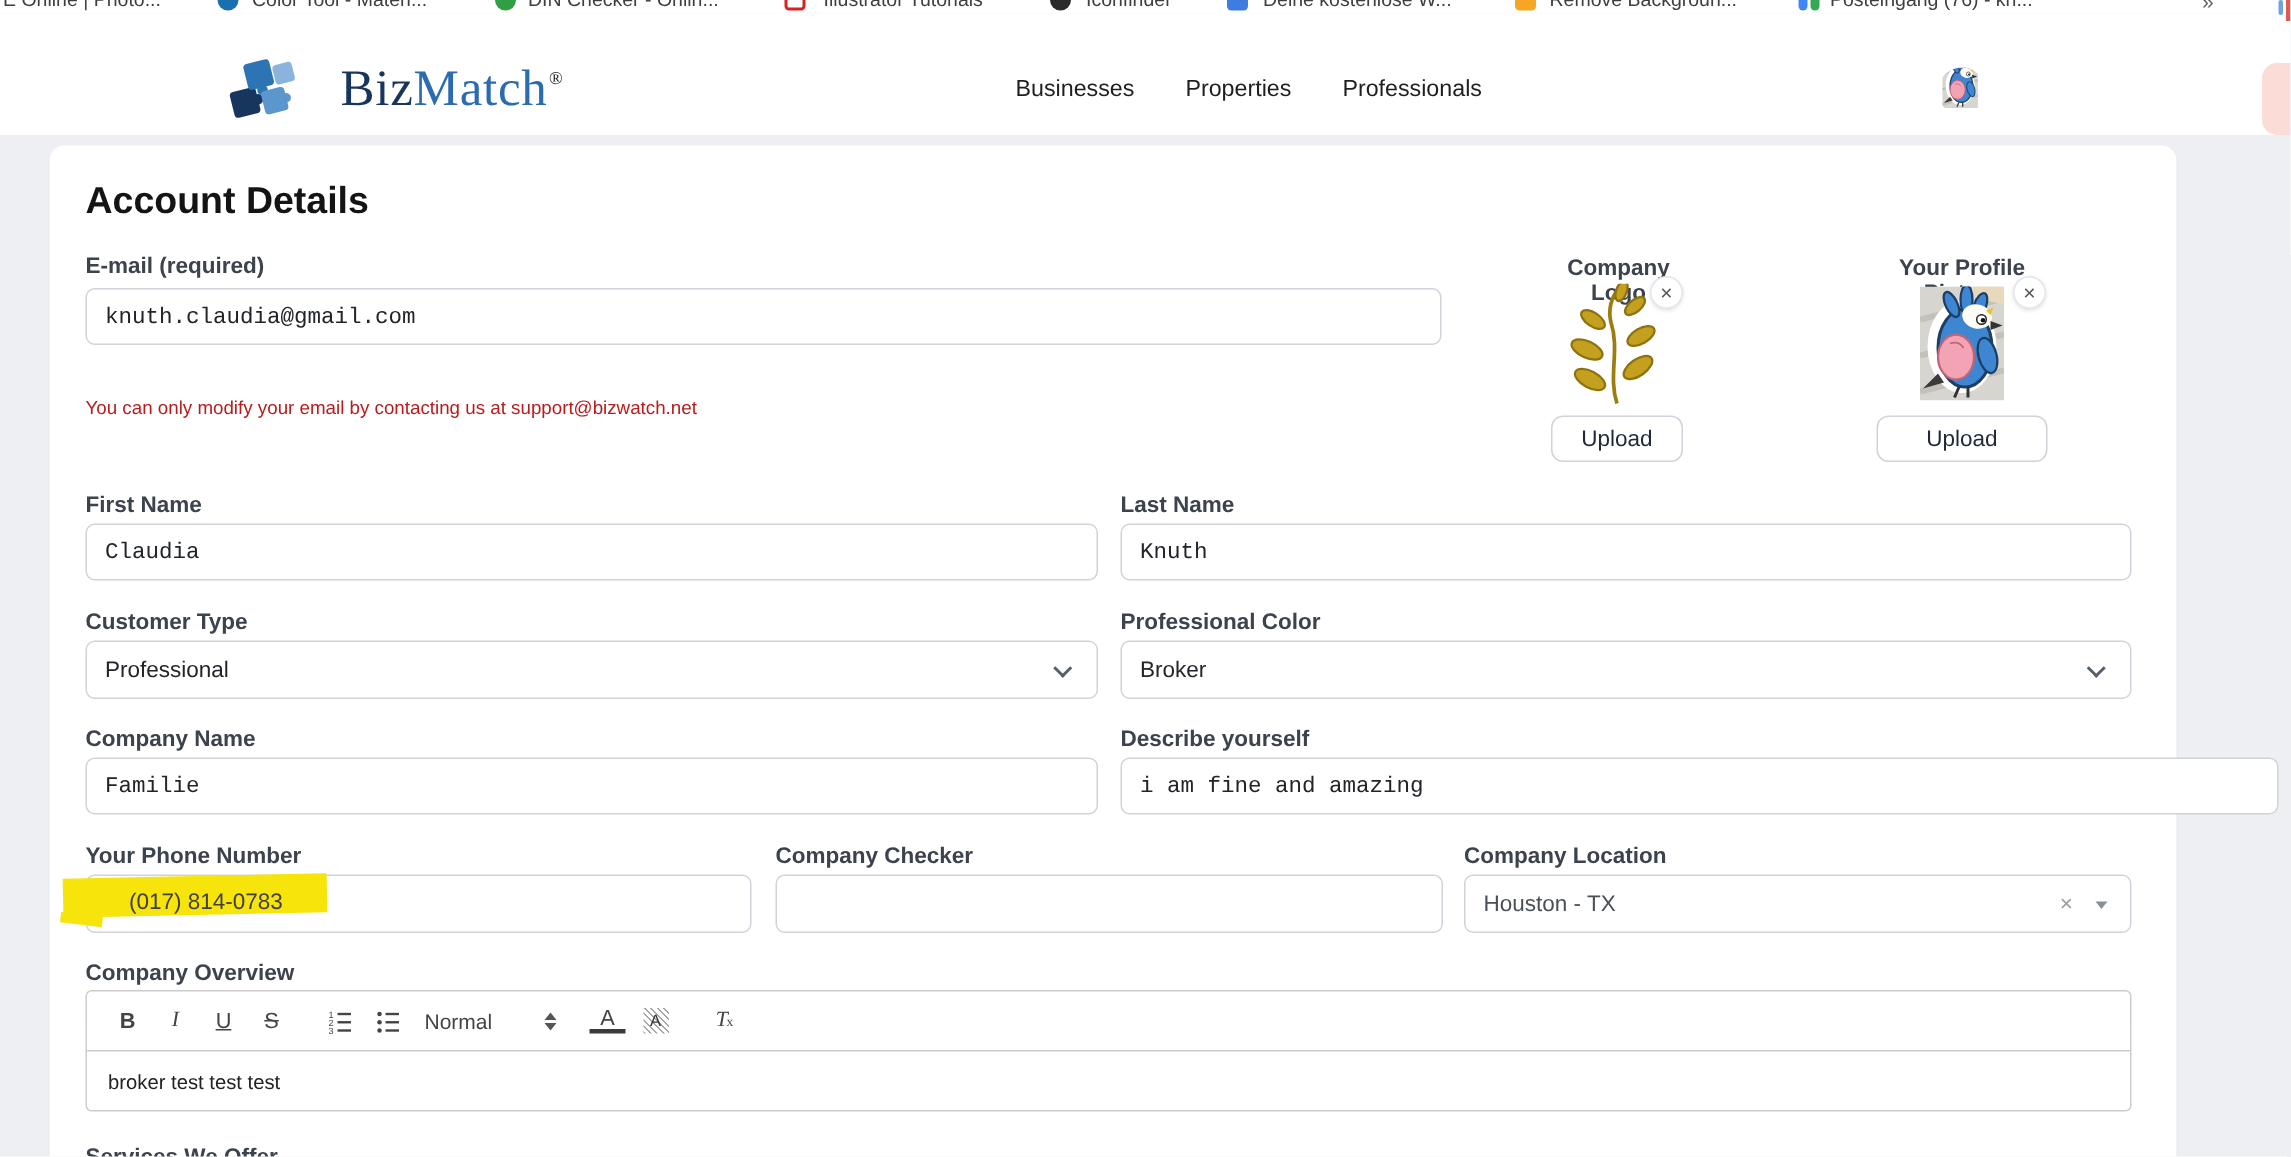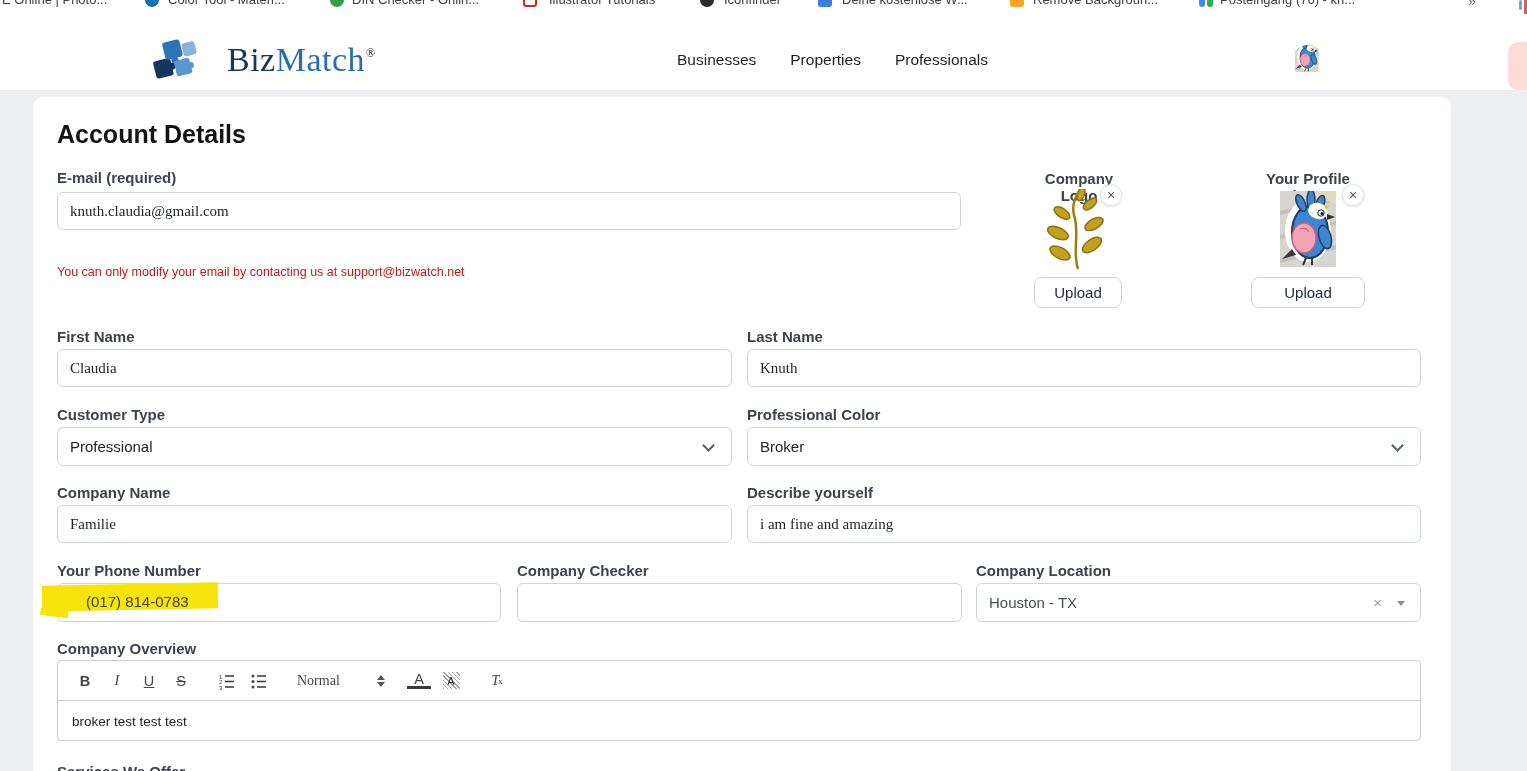--- a/index.html
+++ b/index.html
@@ -25,21 +25,21 @@
   .nav { position:absolute; left:677px; top:42px; display:flex; gap:34px; }
   .nav span { font-size:15.5px; color:#1f1f1f; font-weight:500; cursor:pointer; }
   .avatar { position:absolute; left:1292px; top:36px; width:32px; height:32px; border-radius:50%; overflow:hidden; cursor:pointer; }
   .pink-tab { position:absolute; left:1508px; top:42px; width:19px; height:48px; background:#fbdcd7; border-radius:10px 0 0 10px; z-index:25; }
 
   
   .card { position:absolute; left:33px; top:97px; width:1418px; height:700px; background:#fff; border-radius:10px; box-shadow:0 1px 2px rgba(0,0,0,0.04); }
   .page-title { position:absolute; left:57px; top:120px; font-size:25px; font-weight:700; color:#141414; }
 
   .flabel { position:absolute; font-size:15px; font-weight:600; color:#3c434d; white-space:nowrap; }
-  .tinput { position:absolute; height:38px; border:1px solid #ced4da; border-radius:6px; background:#fff; font-family:Liberation Serif, serif; font-size:15px; color:#212529; padding:10px 12px; outline:none; }
+  .tinput { position:absolute; height:38px; border:1px solid #ced4da; border-radius:6px; background:#fff; font-family:Liberation Mono, monospace; font-size:15px; color:#212529; padding:10px 12px; outline:none; }
   .fieldbox { position:absolute; height:39px; border:1px solid #ced4da; border-radius:6px; background:#fff; display:flex; align-items:center; padding:0 12px; font-size:15px; color:#212529; cursor:pointer; }
   .chev { position:absolute; right:18px; top:13px; width:9px; height:9px; border-right:2px solid #55606a; border-bottom:2px solid #55606a; transform:rotate(45deg); }
   .help { position:absolute; font-size:12.5px; color:#b91c1c;margin-top:29px; }
 
   
   .upload-label { position:absolute; font-size:15px; font-weight:600; color:#3c434d; text-align:center; }
   .img-frame { position:absolute; overflow:hidden; }
   .xbtn { position:absolute; width:22px; height:22px; border-radius:50%; background:#fff; border:1px solid #e2e6ea; box-shadow:0 1px 3px rgba(0,0,0,.12); color:#555; font-size:14px; line-height:20px; text-align:center; cursor:pointer; z-index:6; }
   .upload-btn { position:absolute; height:31px; background:#fff; border:1px solid #ced4da; border-radius:8px; font-size:15px; color:#1f2937; display:flex; align-items:center; justify-content:center; cursor:pointer; }
 
@@ -55,21 +55,21 @@
   .loc-text { color:#495057; }
 
   
   .editor { position:absolute; left:57px; top:660px; width:1364px; height:81px; border:1px solid #ccc; border-radius:4px; background:#fff; }
   .ql-toolbar { position:absolute; left:0; top:0; width:100%; height:40px; border-bottom:1px solid #ccc; display:flex; align-items:center; padding-left:15px; }
   .qbtn { width:24px; height:24px; display:flex; align-items:center; justify-content:center; color:#444; cursor:pointer; font-size:14.5px; }
   .qb { font-weight:700; }
   .qi { font-style:italic; font-family:"Liberation Serif",serif; }
   .qu { text-decoration:underline; }
   .qs { text-decoration:line-through; }
-  .qpicker { display:flex; align-items:center; margin-left:26px; width:88px; justify-content:space-between; cursor:pointer;font-family:Liberation Serif, serif; }
+  .qpicker { display:flex; align-items:center; margin-left:12px; width:88px; justify-content:space-between; cursor:pointer; }
   .qpicker-label { font-size:14px; color:#444; }
   .arrows { display:flex; flex-direction:column; gap:2px; }
   .arr-up { width:0;height:0;border-left:4px solid transparent;border-right:4px solid transparent;border-bottom:5px solid #555; }
   .arr-dn { width:0;height:0;border-left:4px solid transparent;border-right:4px solid transparent;border-top:5px solid #555; }
   .qcolor { border-bottom:3px solid #3a3a3a; line-height:14px; height:17px; }
   .qbg { width:17px; height:17px; background:repeating-linear-gradient(45deg,#a6a6a6 0 1px,transparent 1px 3px); display:flex; align-items:center; justify-content:center; font-size:11px; color:#333; }
   .qclean { font-family:"Liberation Serif",serif; font-style:italic; }
   .qclean .tx { font-size:9px; font-style:normal; margin-left:-1px; vertical-align:-3px; }
   .ql-content { position:absolute; left:0; top:40px; width:100%; height:40px; display:flex; align-items:center; padding-left:14px; font-size:13.5px; color:#222; cursor:text; }
   .gap8 { margin-left:8px; } .gap22 { margin-left:22px; }
@@ -204,21 +204,21 @@
 </div>
 <div class="flabel" style="left:747px;top:406px">Professional Color</div>
 <div class="fieldbox" style="left:747px;top:427px;width:674px">
   <span>Broker</span>
   <span class="chev"></span>
 </div>
 
 <div class="flabel" style="left:57px;top:484px">Company Name</div>
 <input class="tinput" style="left: 57px; top: 505px; width: 675px;" value="Familie">
 <div class="flabel" style="left:747px;top:484px">Describe yourself</div>
-<input class="tinput" style="left: 747px; top: 505px; width: 674px;" value="i am fine and amazing">
+<input class="tinput" style="left: 747px; top: 505px; width: 772px;" value="i am fine and amazing">
 
 <div class="flabel" style="left:57px;top:562px">Your Phone Number</div>
 <div class="phone-box"></div>
 <div class="hl"></div>
 <div class="phone-text">(017) 814-0783</div>
 
 <div class="flabel" style="left:517px;top:562px">Company Checker</div>
 <input class="tinput" style="left: 517px; top: 583px; width: 445px; height: 39px;" value="">
 
 <div class="flabel" style="left:976px;top:562px">Company Location</div>

